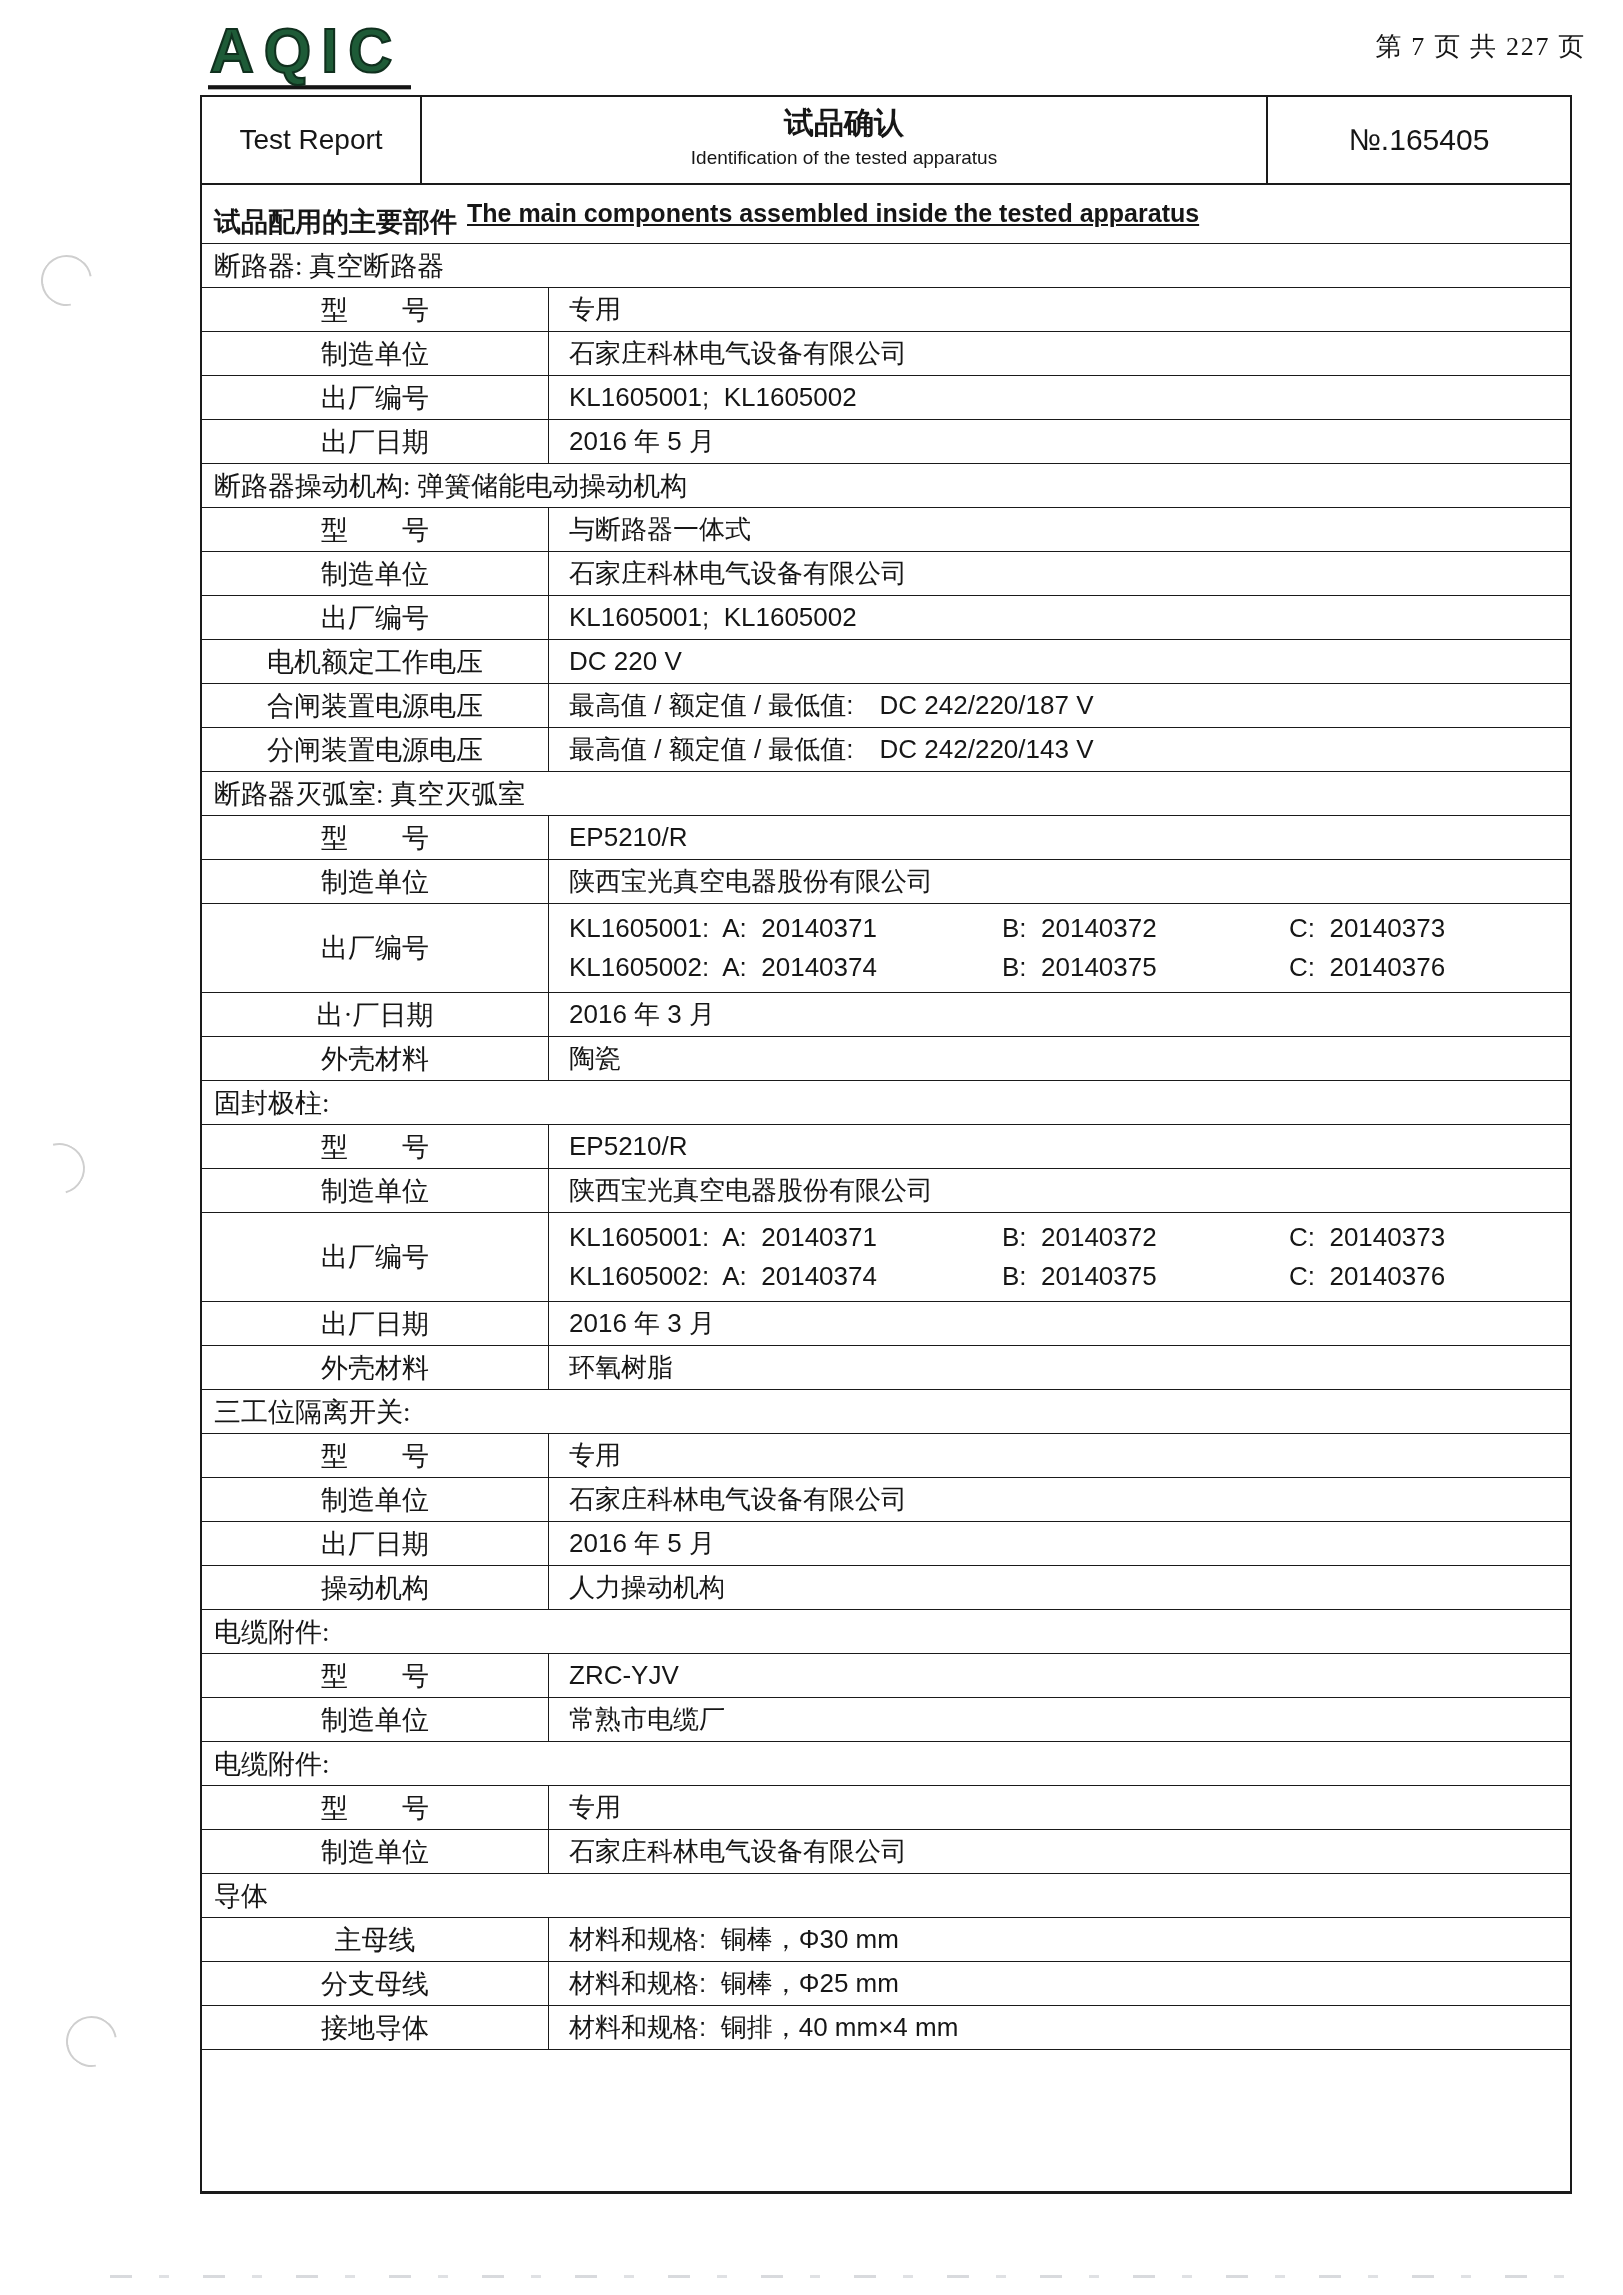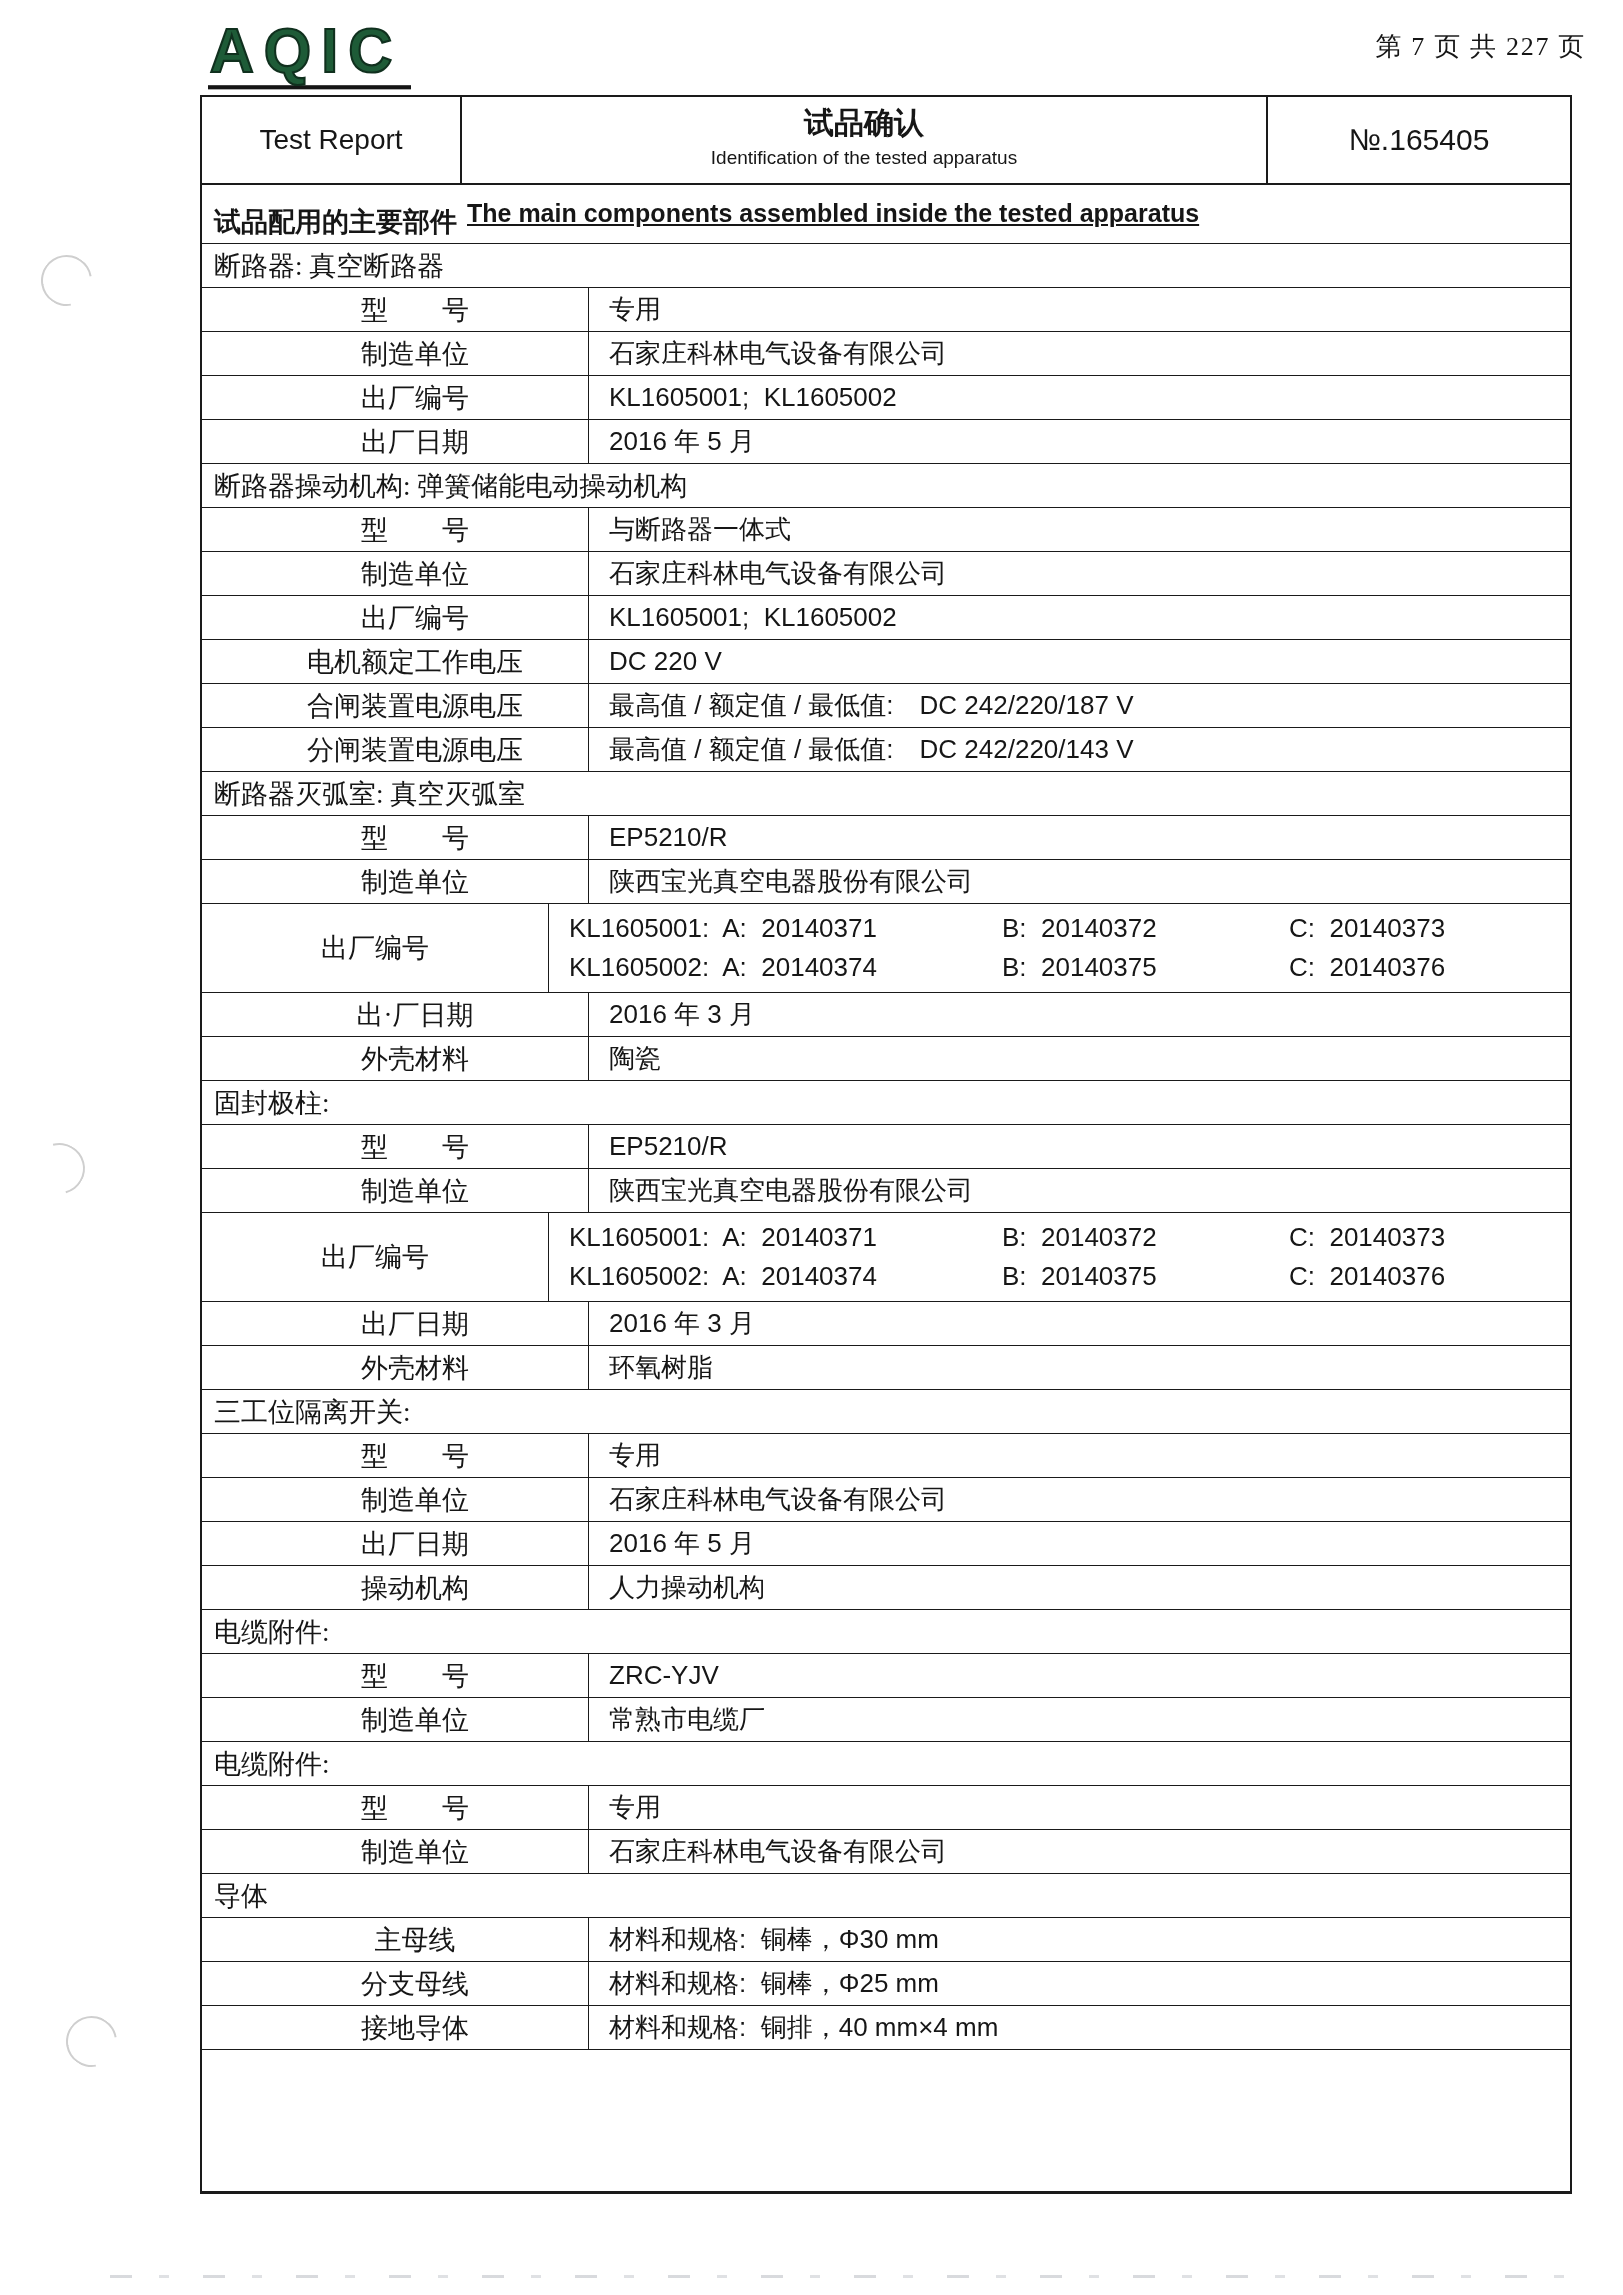--- a/index.html
+++ b/index.html
@@ -28,35 +28,35 @@
     font-family:"Liberation Serif",serif;
     font-size:26px;letter-spacing:1.7px;
   }
   
   .header-table{
     position:absolute;left:200px;top:95px;width:1372px;height:90px;
     box-sizing:border-box;border:2.5px solid #1a1a1a;
     display:flex;
   }
   .h-cell{display:flex;flex-direction:column;align-items:center;justify-content:center;box-sizing:border-box;}
-  .h-left{width:260px;border-right:2.5px solid #1a1a1a;font-size:28px;}
+  .h-left{width:220px;border-right:2.5px solid #1a1a1a;font-size:28px;}
   .h-mid{flex:1;border-right:2.5px solid #1a1a1a;}
   .h-right{width:302px;font-size:30px;}
   .h-title-zh{font-family:"Liberation Serif",serif;font-weight:bold;font-size:30px;line-height:36px;}
   .h-title-en{font-size:19px;line-height:34px;}
   
   .main-table{
     position:absolute;left:200px;top:184px;width:1372px;height:2010px;
     box-sizing:border-box;
     border:2.5px solid #1a1a1a;border-top:none;border-bottom-width:3.4px;
     display:flex;flex-direction:column;
   }
   .r{box-sizing:border-box;display:flex;flex:none;}
   .r + .r{border-top:1.7px solid #1a1a1a;}
-  .r-kv,.r-section{height:44px;padding-left:40px;}
+  .r-kv,.r-section{height:44px;}
   .r-title{height:59px;align-items:center;padding-left:12px;}
   .r-kv2{height:89px;}
   .r-filler{flex:1 1 auto;}
   .r-title .zh{font-family:"Liberation Serif",serif;font-weight:bold;font-size:27px;white-space:pre;margin-top:17px;}
   .r-title .en{font-weight:bold;font-size:25px;margin-left:10px;white-space:pre;text-decoration:underline;}
   .r-section{align-items:center;padding-left:12px;}
   .r-section span{font-family:"Liberation Serif",serif;font-size:27px;white-space:pre;}
   .lbl{
     width:347px;flex:none;box-sizing:border-box;
     border-right:1.7px solid #1a1a1a;

